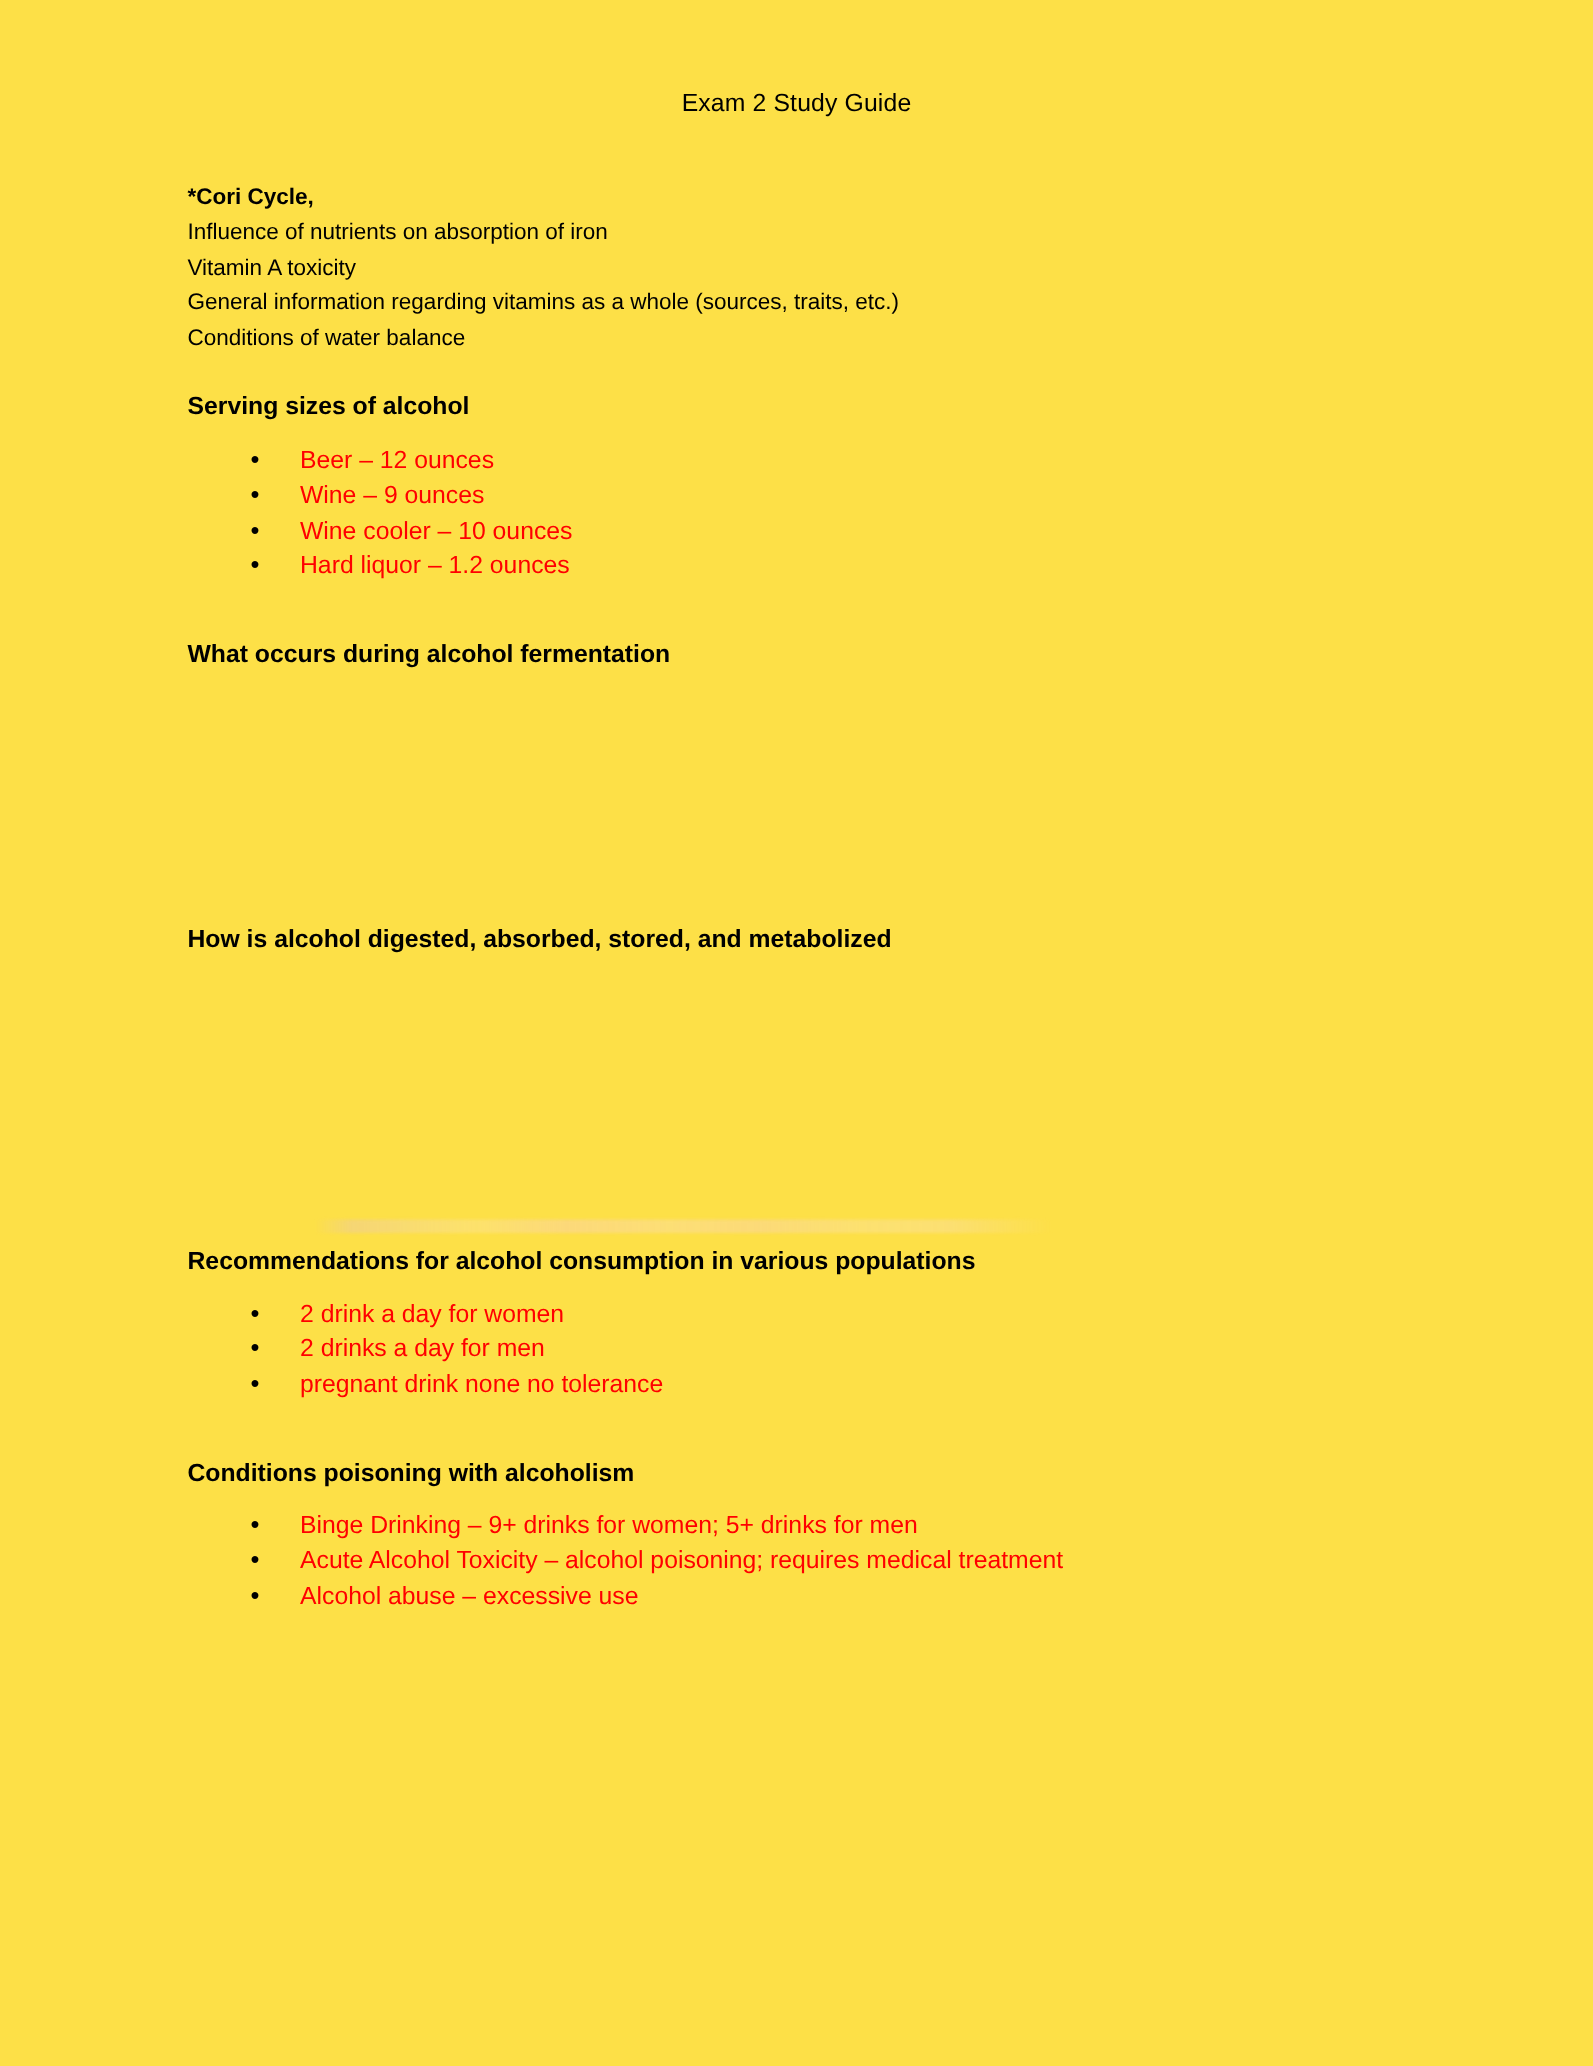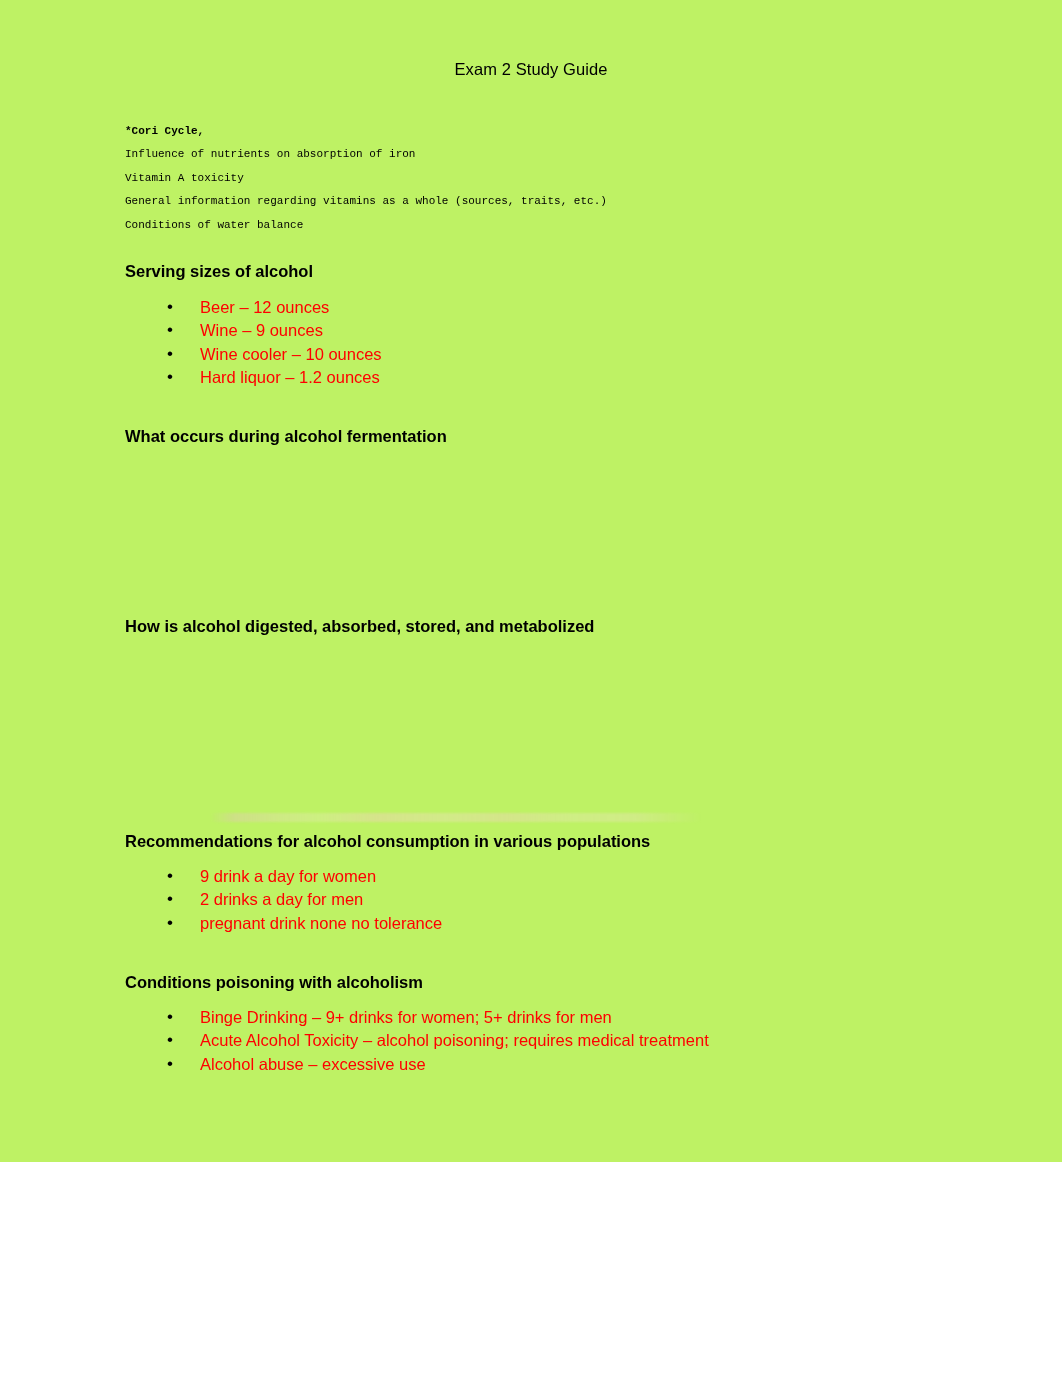--- a/index.html
+++ b/index.html
@@ -14,22 +14,22 @@
     position: relative;
     overflow: hidden;
     font-family: "Liberation Sans", "DejaVu Sans", sans-serif;
     color: #000000;
     -webkit-font-smoothing: antialiased;
   }
 
   .page {
     position: relative;
     width: 1062px;
-    height: 1162px;
-    background: #bef264;
+    height: 1377px;
+    background: #fde047;
   }
 
   
   .doc-header {
     position: absolute;
     top: 59px;
     left: 0;
     width: 1062px;
     text-align: center;
     font-size: 16.5px;
@@ -41,26 +41,25 @@
 
   
   .content {
     position: absolute;
     left: 125px;
     top: 120px;
     width: 820px;
   }
 
   .para {
-    font-size: 11px;
+    font-size: 15px;
     line-height: 23.4px;
     font-weight: 400;
     color: #000000;
     white-space: pre;
-    font-family: Liberation Mono, monospace;
   }
   .para.bold {
     font-weight: 700;
   }
 
   .heading {
     font-size: 16.5px;
     line-height: 23.4px;
     font-weight: 700;
     color: #000000;
@@ -152,21 +151,21 @@
     <div class="heading">What occurs during alcohol fermentation</div>
 
     <div class="blank-lg-1"></div>
 
     <div class="heading">How is alcohol digested, absorbed, stored, and metabolized</div>
 
     <div class="blank-lg-2"></div>
 
     <div class="heading">Recommendations for alcohol consumption in various populations</div>
     <ul class="bullets">
-      <li>9 drink a day for women</li>
+      <li>2 drink a day for women</li>
       <li>2 drinks a day for men</li>
       <li>pregnant drink none no tolerance</li>
     </ul>
 
     <div class="blank"></div>
 
     <div class="heading">Conditions poisoning with alcoholism</div>
     <ul class="bullets">
       <li>Binge Drinking – 9+ drinks for women; 5+ drinks for men</li>
       <li>Acute Alcohol Toxicity – alcohol poisoning; requires medical treatment</li>

